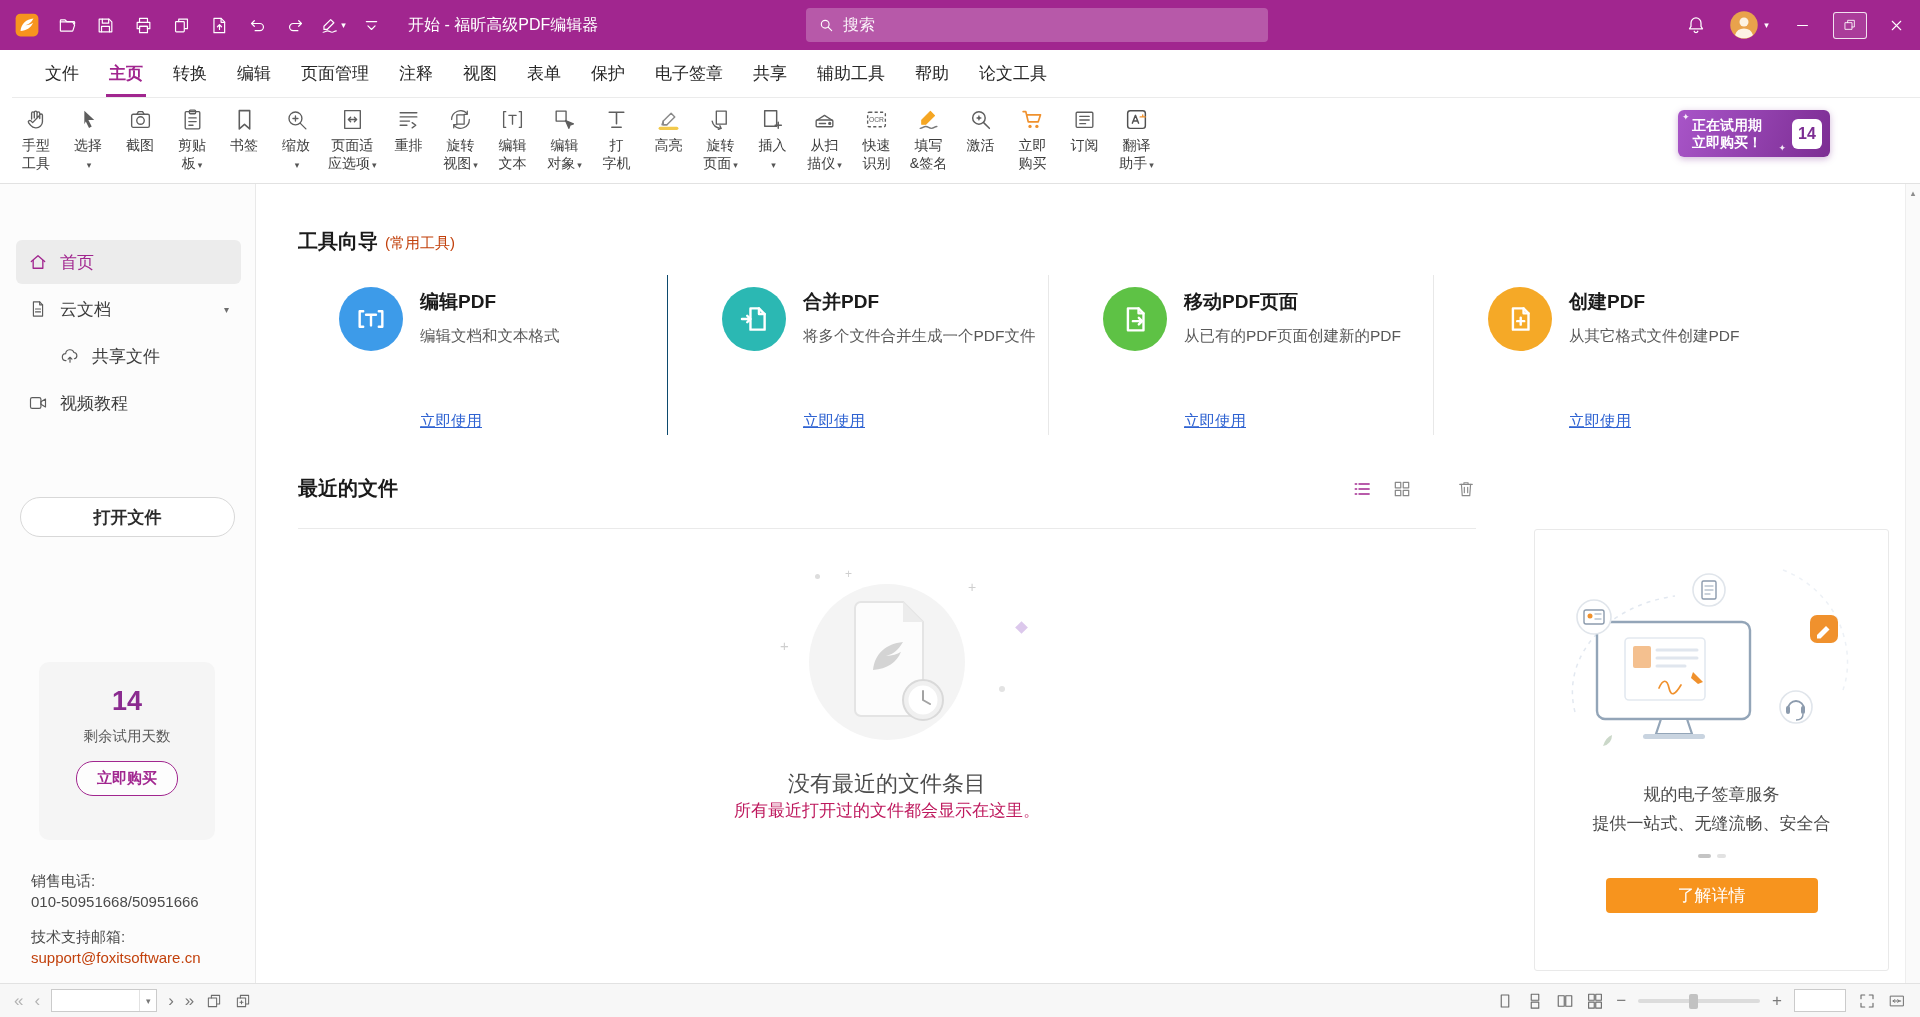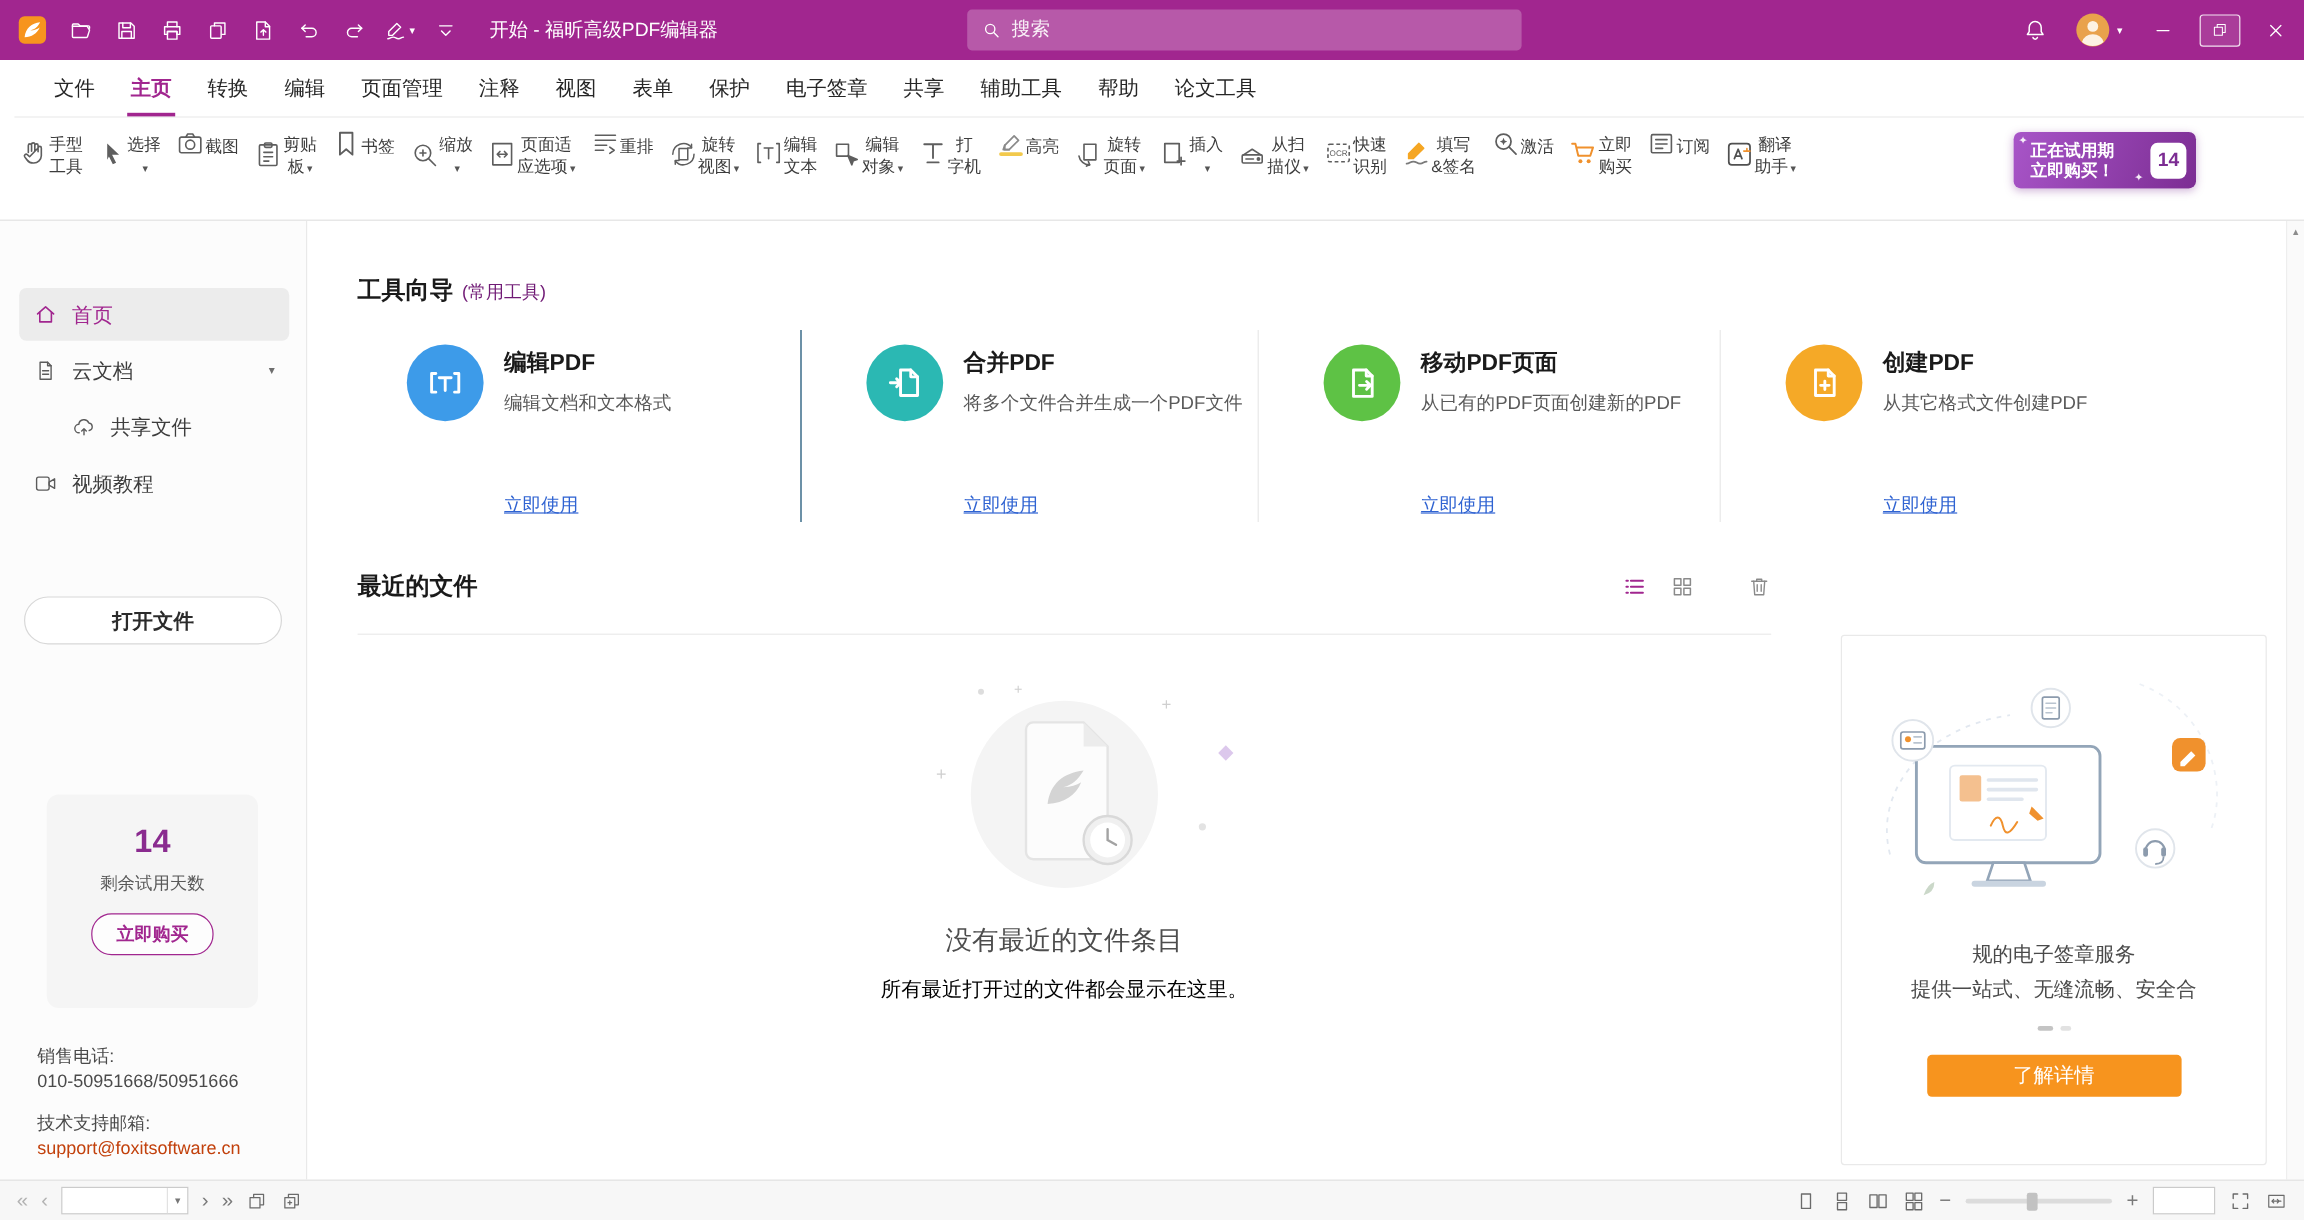--- a/index.html
+++ b/index.html
@@ -33,21 +33,21 @@
 
   
   .menubar{position:absolute;left:12px;top:50px;width:1920px;height:48px;background:#fff;border-bottom:1px solid #EBEBEB;display:flex;align-items:center;padding-left:18px;z-index:19}
   .menu-item{padding:0 15px;height:100%;display:flex;align-items:center;font-size:17px;color:#262626;position:relative;white-space:nowrap}
   .menu-item.active{color:#A1268F;font-weight:bold}
   .menu-item.active::after{content:"";position:absolute;left:12px;right:12px;bottom:0;height:3px;background:#A1268F}
 
   
   .ribbon{position:absolute;left:0;top:98px;width:1920px;height:86px;background:#fff;border-bottom:1px solid #E2E2E2;z-index:18}
   #ribbon-tools{display:flex;align-items:flex-start;padding:6px 0 0 10px}
-  .rtool{min-width:52px;padding:3px 6px 0;display:flex;align-items:center;border-radius:4px}
+  .rtool{min-width:52px;padding:3px 6px 0;display:flex;flex-direction:column;align-items:center;border-radius:4px}
   .rtool .ic{width:25px;height:25px;color:#5E5E5E}
   .rlbl{margin-top:4px;text-align:center;font-size:14px;line-height:18px;color:#3D3D3D;white-space:nowrap}
   .rcaret{font-size:9px;color:#555;margin-left:2px}
   .trial-badge{position:absolute;right:90px;top:12px;width:152px;height:47px;border-radius:6px;background:linear-gradient(110deg,#A855C8 0%,#7C2D93 100%);box-shadow:0 2px 7px rgba(124,45,147,.35);display:flex;align-items:center;padding:0 8px 0 14px}
   .trial-badge .txt{flex:1;color:#fff;font-size:14px;font-weight:bold;line-height:17px}
   .trial-badge .days{width:30px;height:30px;background:#fff;border-radius:6px;color:#7C2D93;font-weight:bold;font-size:16px;display:flex;align-items:center;justify-content:center}
   .sparkle{position:absolute;color:rgba(255,255,255,.9);font-size:9px;line-height:1}
   .sp1{left:4px;top:3px}.sp2{right:44px;bottom:4px}
 
   
@@ -64,21 +64,21 @@
   .trial-label{margin-top:10px;font-size:14.5px;color:#595959}
   .trial-buy{display:inline-block;margin-top:15px;padding:7px 20px;border:1px solid #A1268F;border-radius:17px;background:#FDFDFD;color:#A1268F;font-size:15px;font-weight:bold}
   .contact{margin:30px 0 0 31px;font-size:15px;color:#4A4A4A;line-height:21px}
   .contact .block{margin-bottom:14px}
   .contact .email{color:#c2410c}
 
   
   .main{position:absolute;left:256px;top:184px;right:15px;bottom:34px;background:#fff;overflow:hidden}
   .tools-head{margin:44px 0 0 42px;display:flex;align-items:baseline;gap:7px}
   .tools-title{font-size:20px;font-weight:bold;color:#1A1A1A}
-  .tools-sub{font-size:15px;color:#701a75}
+  .tools-sub{font-size:15px;color:#c2410c}
   .cards{margin:20px 0 0 42px;display:flex;height:160px}
   .card{position:relative;padding-top:12px}
   .card:nth-child(1){width:369px;padding-left:41px}
   .card:nth-child(2){width:381px;padding-left:54px;border-left:1px solid #0c4a6e}
   .card:nth-child(3){width:385px;padding-left:54px;border-left:1px solid #E8E8E8}
   .card:nth-child(4){width:397px;padding-left:54px;border-left:1px solid #E8E8E8}
   .card-row{display:flex;gap:17px}
   .card-ic{width:64px;height:64px;border-radius:50%;flex:0 0 64px;display:flex;align-items:center;justify-content:center}
   .card-ic .ic{width:34px;height:34px;color:#fff}
   .card-title{font-size:19px;font-weight:bold;color:#1A1A1A;margin-top:2px}
@@ -94,21 +94,21 @@
   .empty{width:1178px;margin-left:42px;text-align:center}
   .empty-illus{width:160px;height:160px;margin:53px auto 0;position:relative}
   .spk{position:absolute;color:#CFCFCF;line-height:1}
   .spk.plus1{left:-27px;top:56px;font-size:15px}
   .spk.plus2{left:38px;top:-14px;font-size:12px}
   .spk.plus3{left:161px;top:-2px;font-size:14px}
   .spk.dot1{left:8px;top:-8px;width:5px;height:5px;border-radius:50%;background:#DDD}
   .spk.dot2{left:192px;top:104px;width:6px;height:6px;border-radius:50%;background:#E3E3E3}
   .spk.diamond{left:210px;top:41px;width:9px;height:9px;background:#DCC8EC;transform:rotate(45deg)}
   .empty-title{margin-top:27px;font-size:22px;color:#4D4D4D}
-  .empty-desc{margin-top:14px;font-size:17px;color:#000000}
+  .empty-desc{font-size:17px;color:#be185d}
 
   
   .promo-panel{position:absolute;left:1534px;top:529px;width:355px;height:442px;background:#fff;border:1px solid #E9E9E9;border-radius:3px;text-align:center;z-index:6}
   .promo-illus{width:330px;height:220px;margin:10px auto 0}
   .promo-text{margin-top:16px;font-size:17px;line-height:29px;color:#4A4A4A}
   .dots{margin-top:16px;display:flex;justify-content:center;gap:6px;align-items:center}
   .dot{height:4px;border-radius:2px}
   .dot.on{width:13px;background:#C4C4C4}
   .dot.off{width:9px;background:#E2E2E2}
   .learn-btn{display:block;width:212px;height:35px;line-height:35px;margin:20px auto 0;background:#F7941E;border-radius:4px;color:#fff;font-size:17px}

